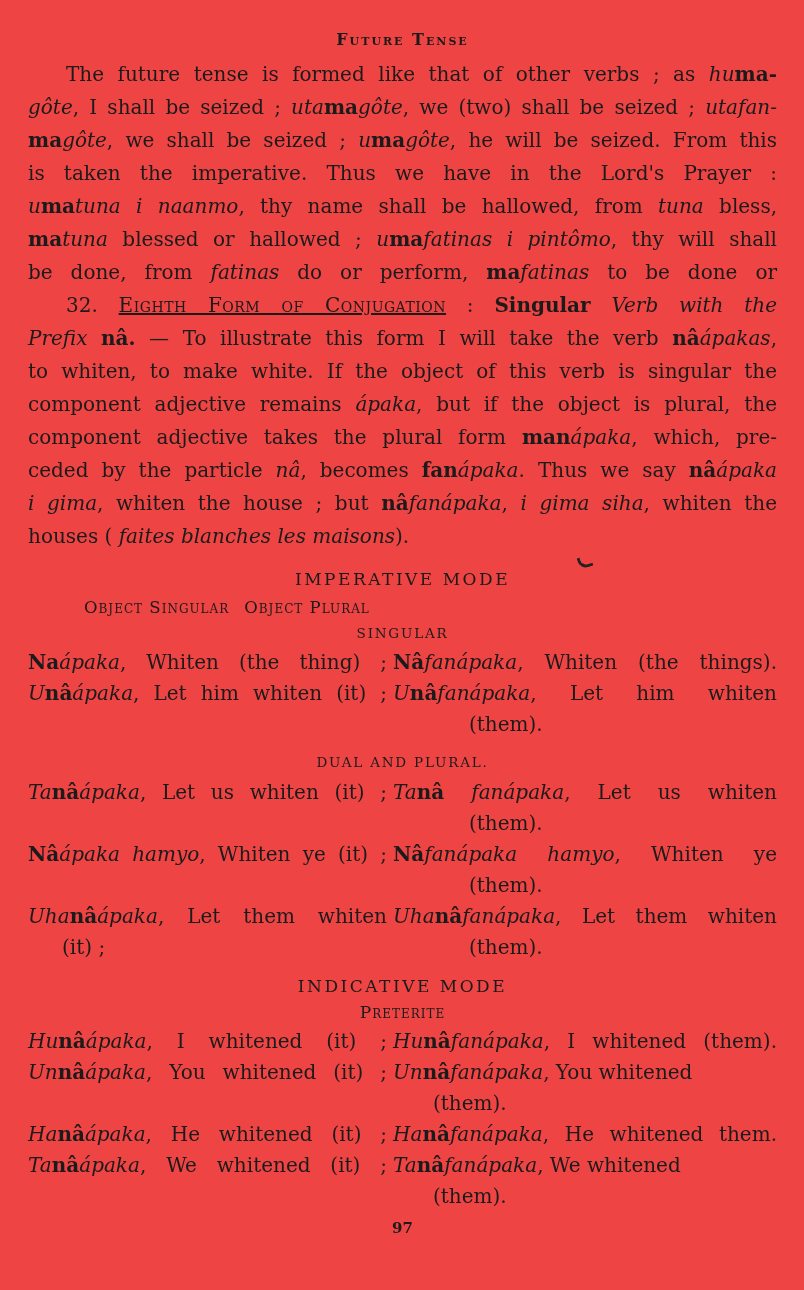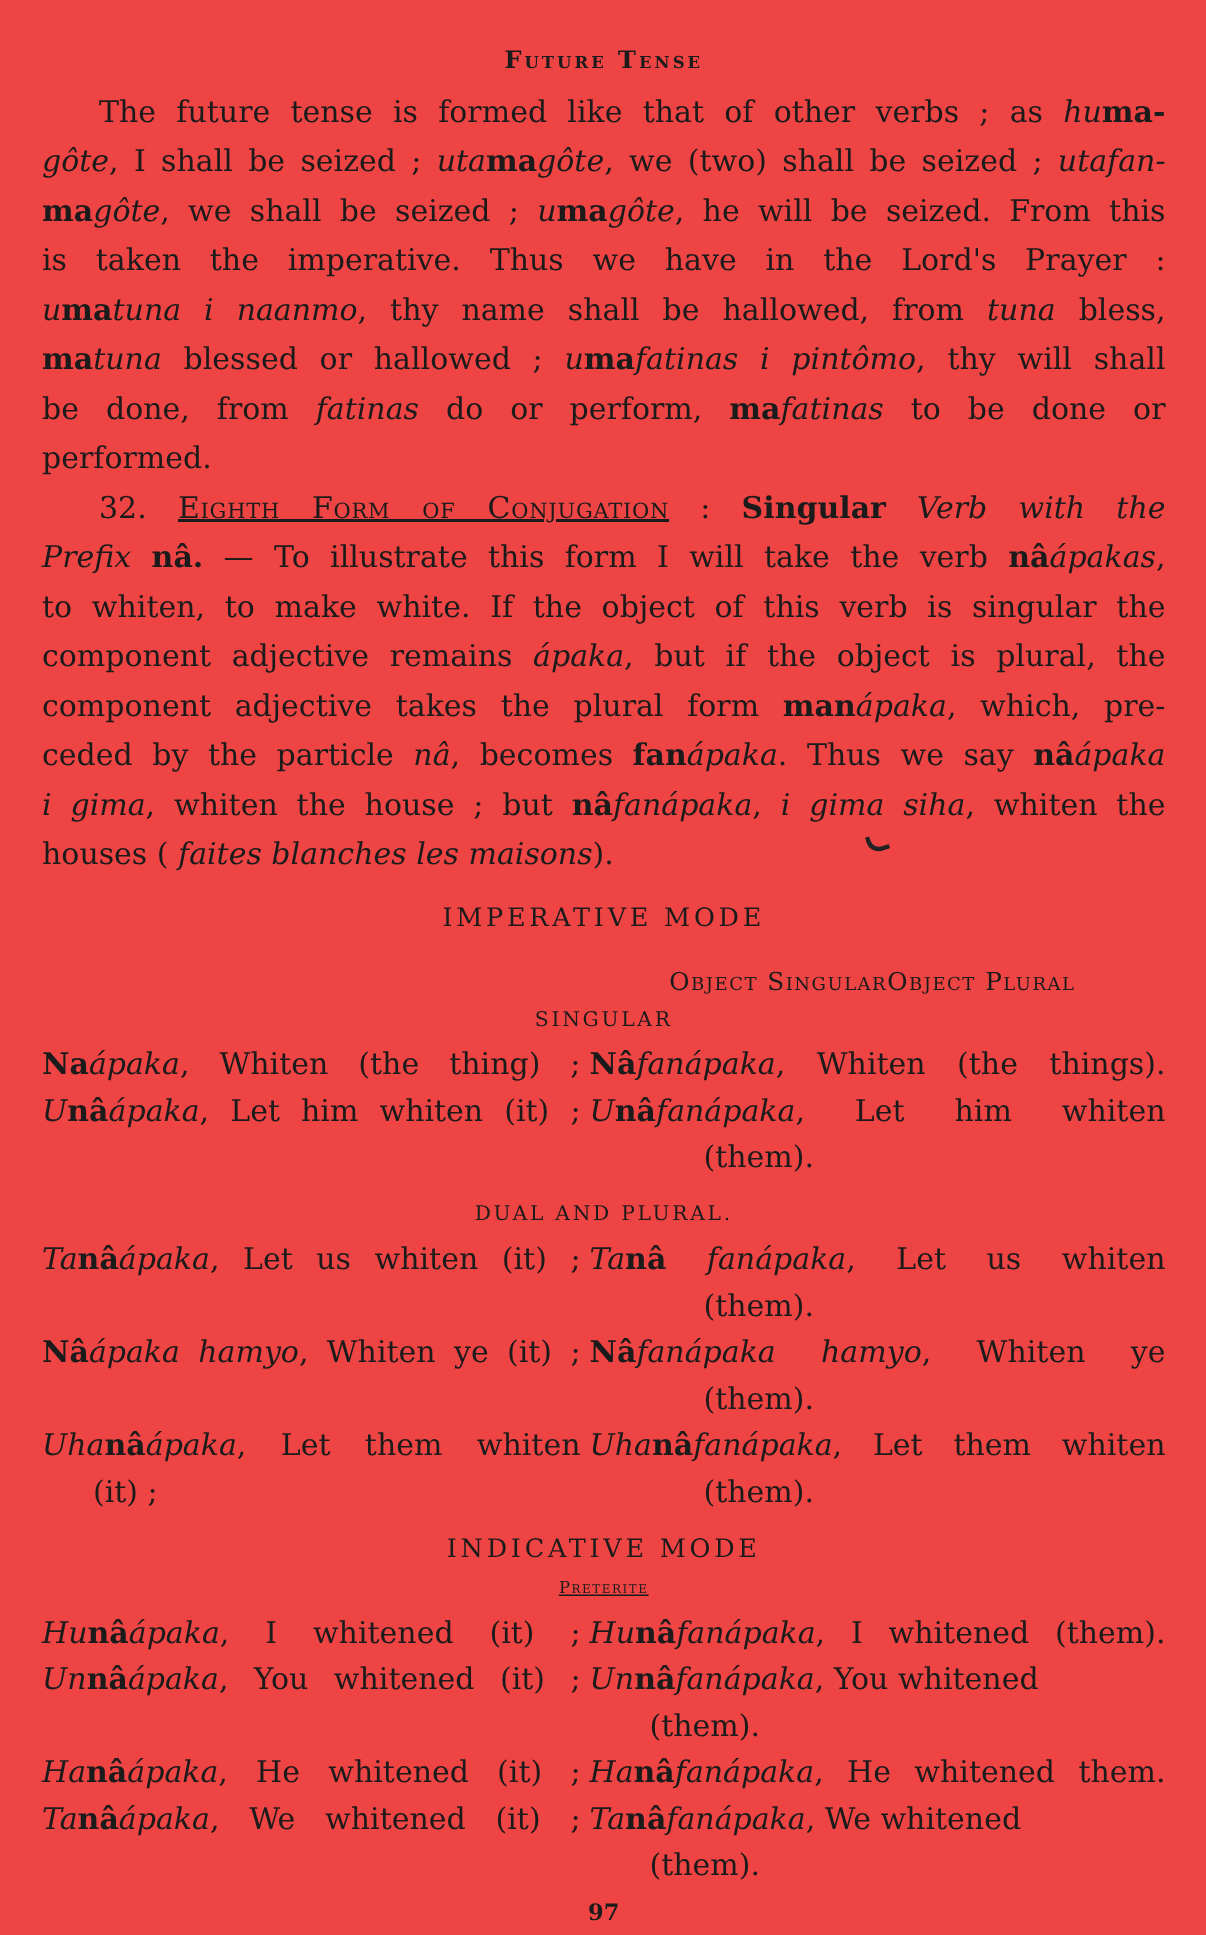--- a/index.html
+++ b/index.html
@@ -32,33 +32,34 @@
   .r-sc { font-variant:small-caps; letter-spacing:0.5px;text-decoration:underline; }
 
   .mode-title {
     text-align:center;
     font-size:17px;
     letter-spacing:2.5px;
     margin-top:14px;
     line-height:24px;
   }
   .col-heads {
-    display:flex; justify-content:flex-end;
+    display:flex; justify-content:flex-start;
     font-variant:small-caps;
     font-size:16.5px; letter-spacing:1px;
-    margin-top:20px; line-height:22px;
+    margin-top:6px; line-height:22px;
     padding:0 60px 0 56px;
+    gap:15px;
   }
   .sub-cap {
     text-align:center;
     font-size:13.5px; letter-spacing:1.8px;
     line-height:18px;
     margin-top:5px; margin-bottom:5px;
   }
-  .sub-cap.sc { font-variant:small-caps; font-size:11px; letter-spacing:1px;text-decoration:underline; }
+  .sub-cap.sc { font-variant:small-caps; font-size:17px; letter-spacing:1px; }
 
   .trow { display:flex; align-items:flex-start; }
   .tcell { font-size:20px; line-height:31px; }
   .tcell .cline.just { text-align:justify; text-align-last:justify; }
   .tcell-l { width:365px; flex:none; padding-right:6px; box-sizing:border-box; }
   .tcell-r { flex:1; }
   .tcell-l .cline.cont { padding-left:34px; }
   .tcell-r .cline.cont { padding-left:76px; }
   .indicative-rows .tcell-r .cline.cont { padding-left:40px; }
 
@@ -92,21 +93,20 @@
     <div class="running-head">Future Tense</div>
 
     <div class="para">
         <div class="cline just"><span class="r-n">The future tense is formed like that of other verbs ; as </span><span class="r-i">hu</span><span class="r-b">ma-</span></div>
         <div class="cline just"><span class="r-i">gôte</span><span class="r-n">, I shall be seized ; </span><span class="r-i">uta</span><span class="r-b">ma</span><span class="r-i">gôte</span><span class="r-n">, we (two) shall be seized ; </span><span class="r-i">utafan-</span></div>
         <div class="cline just"><span class="r-b">ma</span><span class="r-i">gôte</span><span class="r-n">, we shall be seized ; </span><span class="r-i">u</span><span class="r-b">ma</span><span class="r-i">gôte</span><span class="r-n">, he will be seized.  From this</span></div>
         <div class="cline just"><span class="r-n">is taken the imperative.  Thus we have in the Lord's Prayer :</span></div>
         <div class="cline just"><span class="r-i">u</span><span class="r-b">ma</span><span class="r-i">tuna i naanmo</span><span class="r-n">, thy name shall be hallowed, from </span><span class="r-i">tuna</span><span class="r-n"> bless,</span></div>
         <div class="cline just"><span class="r-b">ma</span><span class="r-i">tuna</span><span class="r-n"> blessed or hallowed ; </span><span class="r-i">u</span><span class="r-b">ma</span><span class="r-i">fatinas i pintômo</span><span class="r-n">, thy will shall</span></div>
         <div class="cline just"><span class="r-n">be done, from </span><span class="r-i">fatinas</span><span class="r-n"> do or perform, </span><span class="r-b">ma</span><span class="r-i">fatinas</span><span class="r-n"> to be done or</span></div>
-        <div class="cline"><span class="r-n">performed.</span></div>
       </div>
 
     <div class="para">
         <div class="cline just"><span class="r-n">32. </span><span class="r-sc">Eighth Form of Conjugation</span><span class="r-n"> : </span><span class="r-b">Singular</span><span class="r-n"> </span><span class="r-i">Verb with the</span></div>
         <div class="cline just"><span class="r-i">Prefix</span><span class="r-n"> </span><span class="r-b">nâ.</span><span class="r-n"> — To illustrate this form I will take the verb </span><span class="r-b">nâ</span><span class="r-i">ápakas</span><span class="r-n">,</span></div>
         <div class="cline just"><span class="r-n">to whiten, to make white.  If the object of this verb is singular the</span></div>
         <div class="cline just"><span class="r-n">component adjective remains </span><span class="r-i">ápaka</span><span class="r-n">, but if the object is plural, the</span></div>
         <div class="cline just"><span class="r-n">component adjective takes the plural form </span><span class="r-b">man</span><span class="r-i">ápaka</span><span class="r-n">, which, pre-</span></div>
         <div class="cline just"><span class="r-n">ceded by the particle </span><span class="r-i">nâ</span><span class="r-n">, becomes </span><span class="r-b">fan</span><span class="r-i">ápaka</span><span class="r-n">.  Thus we say </span><span class="r-b">nâ</span><span class="r-i">ápaka</span></div>
         <div class="cline just"><span class="r-i">i gima</span><span class="r-n">, whiten the house ; but </span><span class="r-b">nâ</span><span class="r-i">fanápaka</span><span class="r-n">, </span><span class="r-i">i gima siha</span><span class="r-n">, whiten the</span></div>

